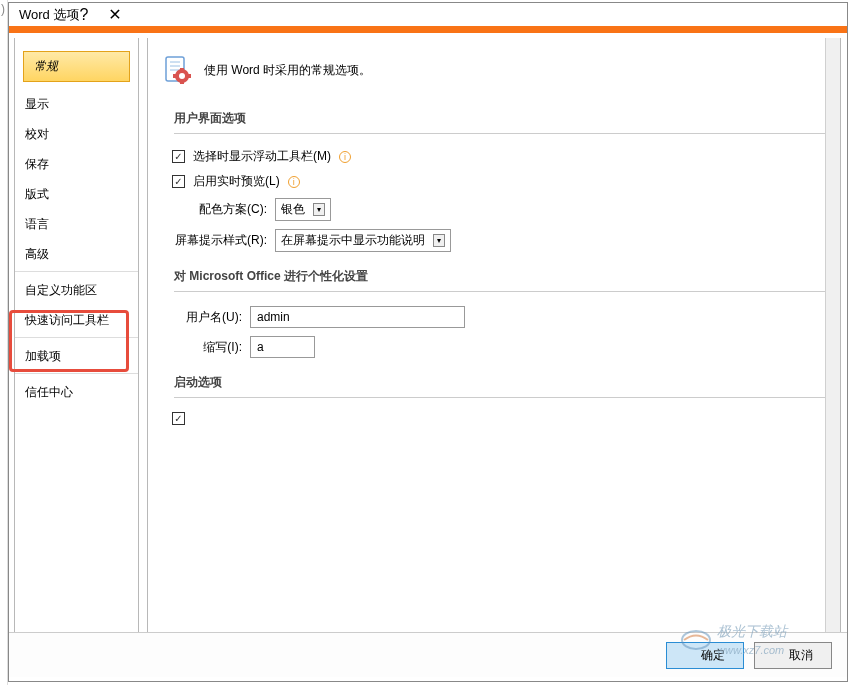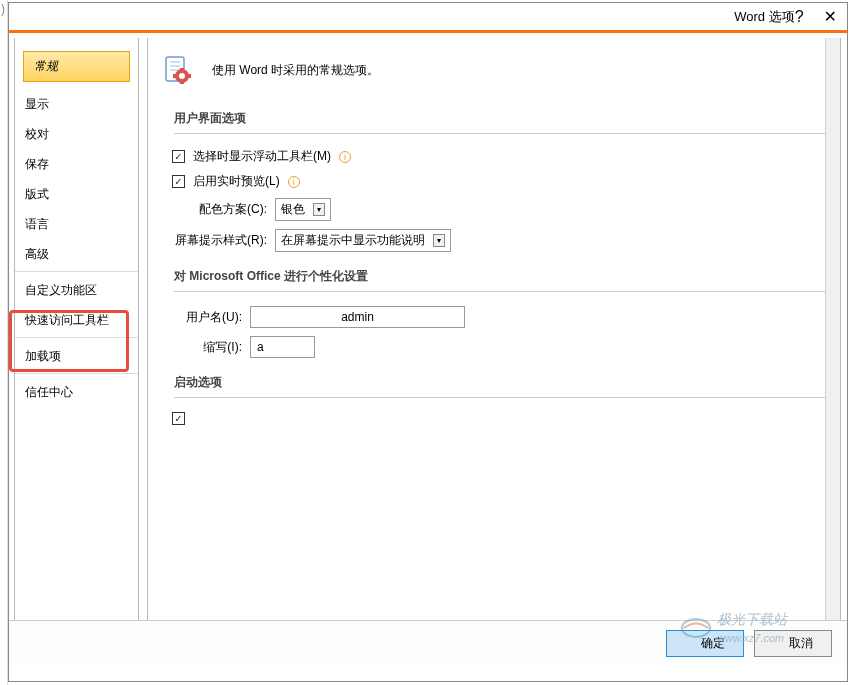--- a/index.html
+++ b/index.html
@@ -18,23 +18,23 @@
       border: 1px solid #888;
       background: #fff;
       position: relative;
       margin-left: 8px;
       margin-top: 2px;
     }
     .titlebar {
       height: 30px;
       display: flex;
       align-items: center;
-      justify-content: flex-end;
+      justify-content: flex-start;
       padding: 0 10px;
-      border-bottom: 3px solid #f97316;
+      border-bottom: 7px solid #f97316;
       background: #fff;
     }
     .titlebar-title { font-size: 13px; }
     .titlebar-right { display: flex; gap: 20px; align-items: center; }
     .titlebar-right span { font-size: 16px; cursor: default; }
     .content {
       display: flex;
       height: calc(100% - 30px - 45px);
     }
     .sidebar {
@@ -83,21 +83,21 @@
     .main::after{
       content:"";
       position:absolute;
       right:0;top:0;bottom:0;width:14px;
       background:#f0f0f0;
       border-left:1px solid #d0d0d0;
     }
     .header-row {
       display: flex;
       align-items: center;
-      gap: 18px;
+      gap: 10px;
       padding: 6px 0 12px 0;
     }
     .header-icon {
       width: 32px; height: 32px;
       position: relative;
     }
     .header-icon svg { width: 32px; height: 32px; }
     .section-header {
       font-weight: bold;
       font-size: 12px;
@@ -153,21 +153,21 @@
       background: #f0f0f0;
     }
     .text-input {
       border: 1px solid #999;
       padding: 3px 6px;
       font-size: 12px;
       background: #fff;
     }
     .footer {
       position: absolute;
-      bottom: 16px;
+      bottom: 4px;
       left: 0; right: 0;
       height: 45px;
       border-top: 1px solid #ccc;
       display: flex;
       justify-content: flex-end;
       align-items: center;
       gap: 10px;
       padding: 0 15px;
       background: #fdfdfd;
     }
@@ -281,21 +281,21 @@
         <span class="dropdown">
           <span>在屏幕提示中显示功能说明</span>
           <span class="arrow">▾</span>
         </span>
       </div>
 
       <div class="section-header">对 Microsoft Office 进行个性化设置</div>
 
       <div class="field-row">
         <span class="label" style="min-width:70px">用户名(U):</span>
-        <input class="text-input" style="width: 215px; text-align: center;" value="admin">
+        <input class="text-input" style="width: 215px;" value="admin">
       </div>
       <div class="field-row">
         <span class="label" style="min-width:70px">缩写(I):</span>
         <input class="text-input" style="width: 65px;" value="a">
       </div>
 
       <div class="section-header">启动选项</div>
 
       <div class="field-row">
         <span class="checkbox checked"></span>

